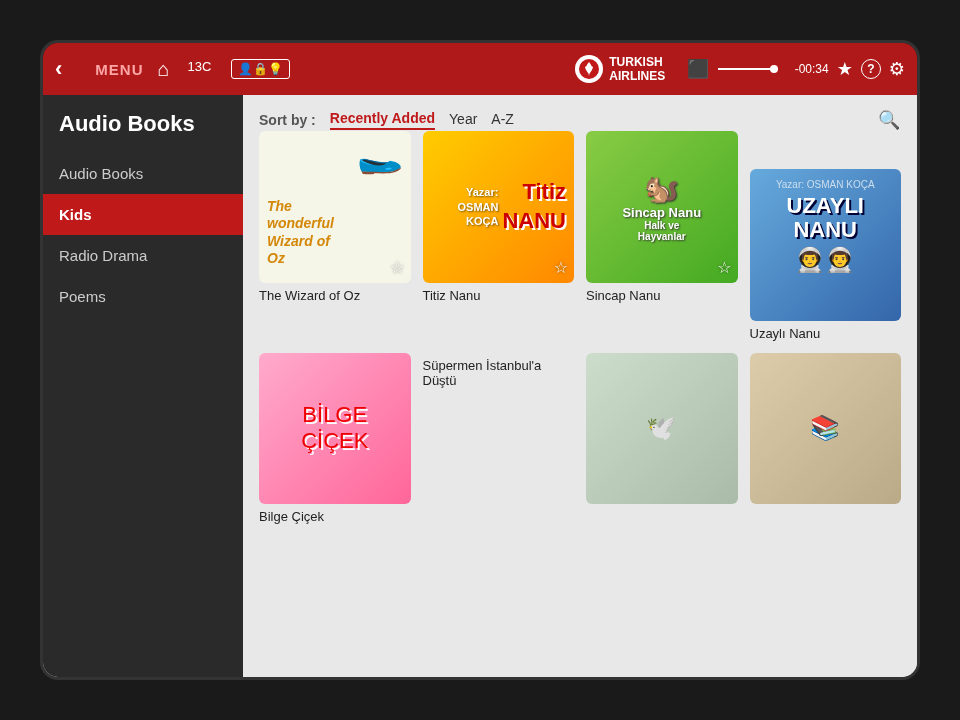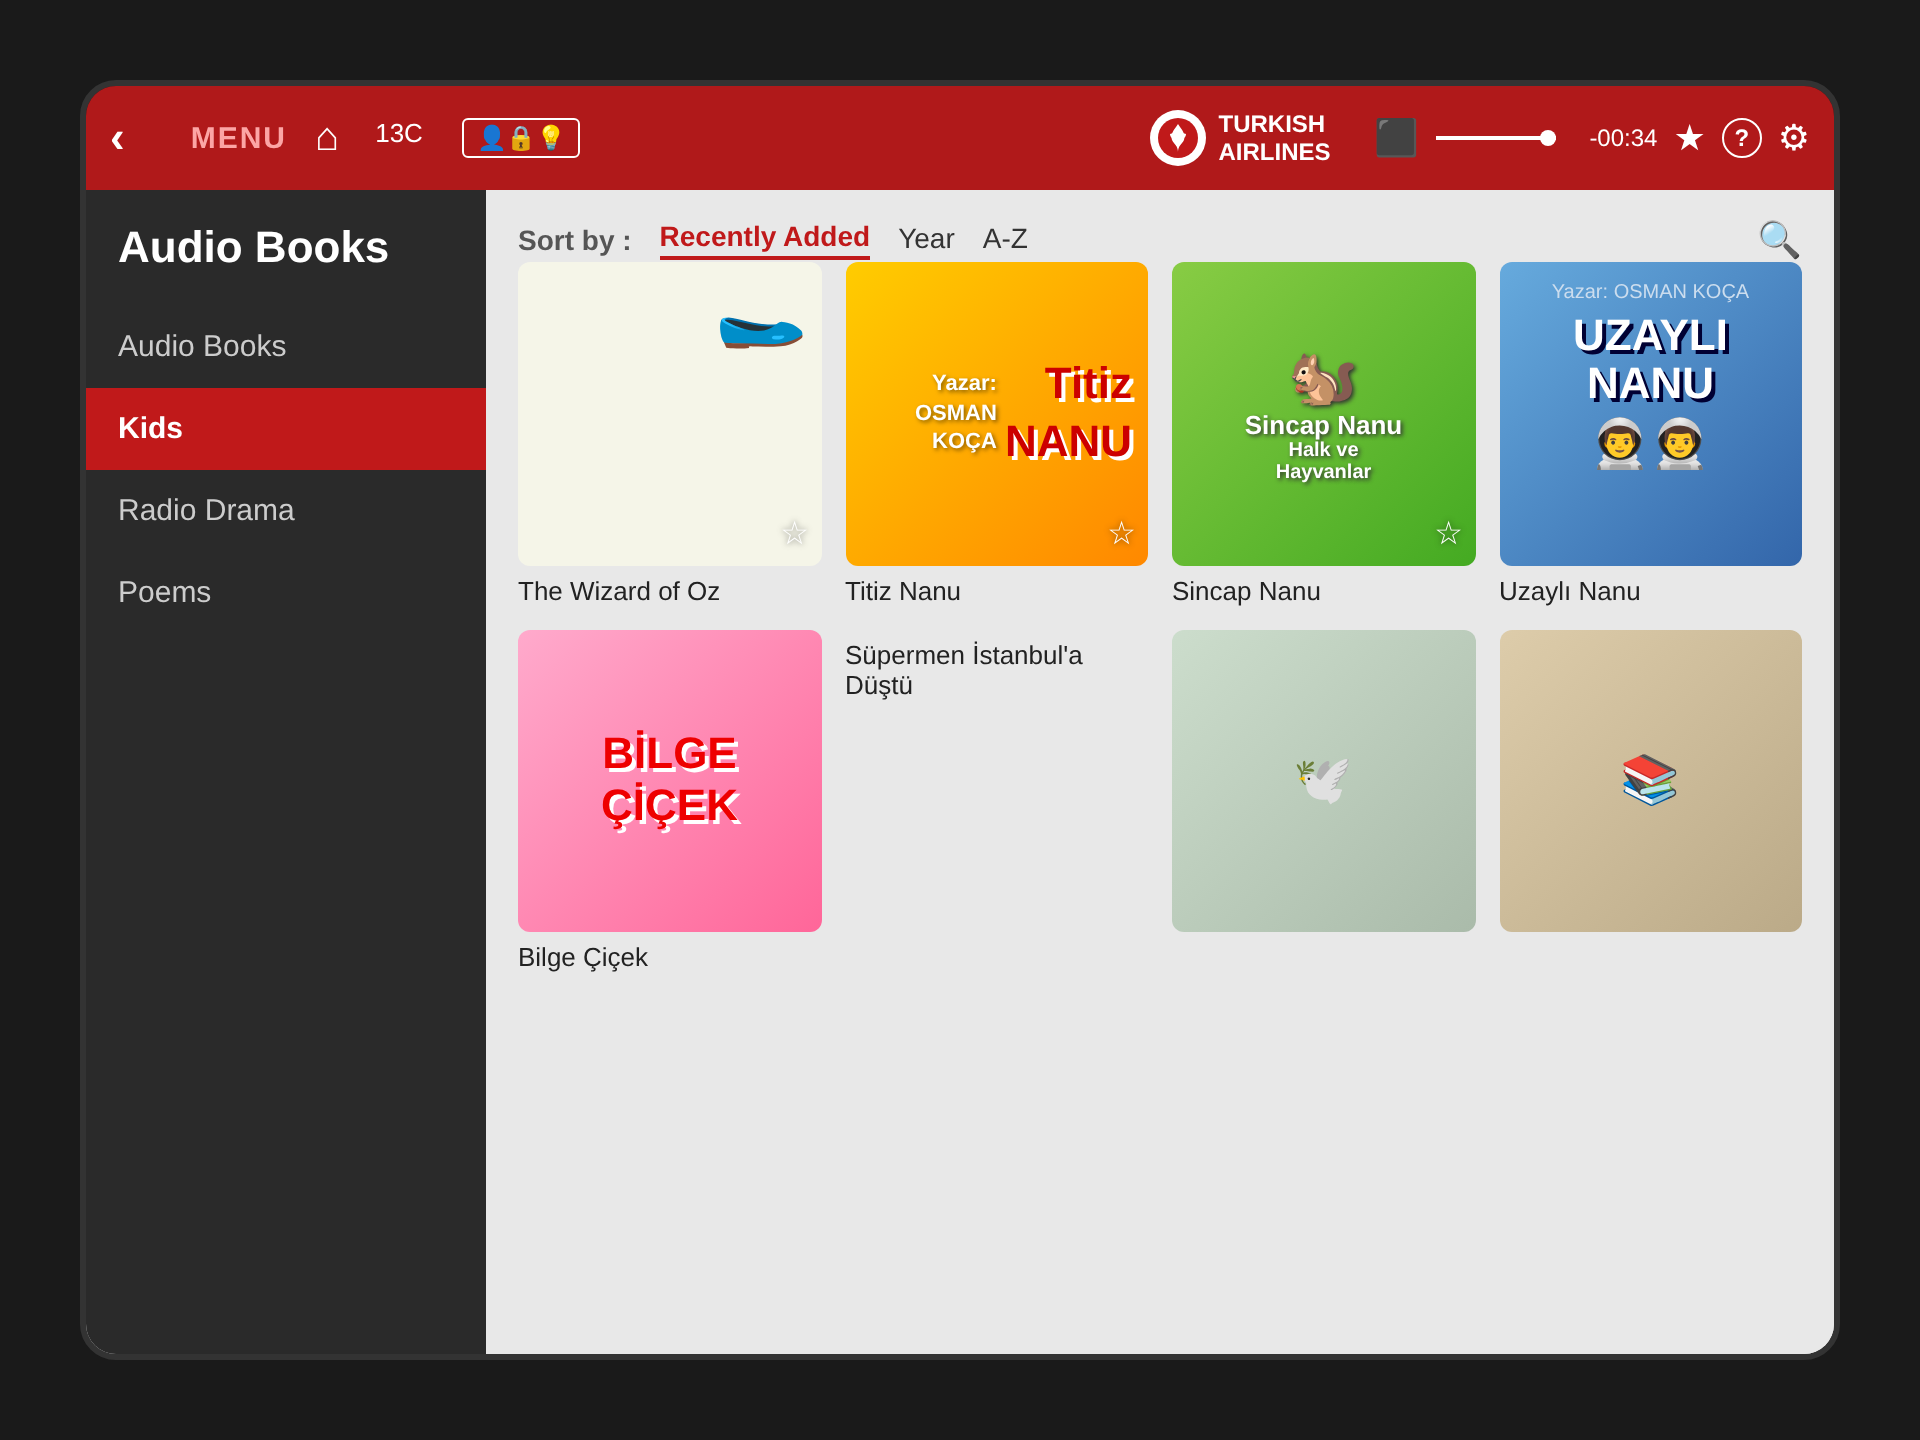--- a/index.html
+++ b/index.html
@@ -235,20 +235,21 @@
       text-align: left;
     }
     .cover-titiz {
       background: linear-gradient(135deg, #ffcc00 0%, #ff8800 100%);
     }
     .cover-sincap {
       background: linear-gradient(135deg, #88cc44 0%, #44aa22 100%);
     }
     .cover-uzayli {
       background: linear-gradient(135deg, #66aadd 0%, #3366aa 100%);
+      margin-top: 38px;
     }
     .cover-bilge {
       background: linear-gradient(135deg, #ffaacc 0%, #ff6699 100%);
     }
     .cover-superman {
       background: linear-gradient(135deg, #aaddff 0%, #5599ee 100%);
     }
     .cover-3 {
       background: linear-gradient(135deg, #ccddcc 0%, #aabbaa 100%);
     }
@@ -349,20 +350,21 @@
         <span class="sort-option">Year</span>
         <span class="sort-option">A-Z</span>
         <span class="search-icon-top">🔍</span>
       </div>
 
       <div class="books-grid">
 
         <div class="book-item">
           <div class="book-cover wizard-cover-wrap">
             <span class="wizard-shoe-area">🥿</span>
+            <div class="wizard-title-text">The<br>wonderful<br>Wizard of<br>Oz</div>
             <span class="star-badge">☆</span>
           </div>
           <div class="book-title">The Wizard of Oz</div>
         </div>
 
         <div class="book-item">
           <div class="book-cover cover-titiz">
             <div class="book-cover-img cover-text">
               <div style="font-size:11px; color:#fff; padding:4px;">Yazar:<br>OSMAN KOÇA</div>
               <div style="font-size:22px; font-weight:900; color:#c00; text-shadow:2px 2px 0 #fff;">Titiz<br>NANU</div>
@@ -390,21 +392,21 @@
               <div style="font-size:10px; color:#cde; margin-top:4px;">Yazar: OSMAN KOÇA</div>
               <div style="font-size:22px; font-weight:900; color:#fff; text-shadow:2px 2px #003; margin-top:4px; line-height:1.1;">UZAYLI<br>NANU</div>
               <div style="font-size:24px; margin-top:4px;">👨‍🚀👨‍🚀</div>
             </div>
           </div>
           <div class="book-title">Uzaylı Nanu</div>
         </div>
 
         <div class="book-item">
           <div class="book-cover cover-bilge">
-            <div class="book-cover-img" style="flex-direction:column; padding:8px; justify-content:center; font-size:22px; font-weight:700; color:#e00; text-shadow:2px 2px 0 #fff; line-height:1.2;">
+            <div class="book-cover-img" style="flex-direction:column; padding:8px; justify-content:center; font-size:22px; font-weight:400; color:#e00; text-shadow:2px 2px 0 #fff; line-height:1.2;">
               BİLGE<br>ÇİÇEK
             </div>
           </div>
           <div class="book-title">Bilge Çiçek</div>
         </div>
 
         <div class="book-item">
           <div class="book-title">Süpermen İstanbul'a Düştü</div>
         </div>
 

